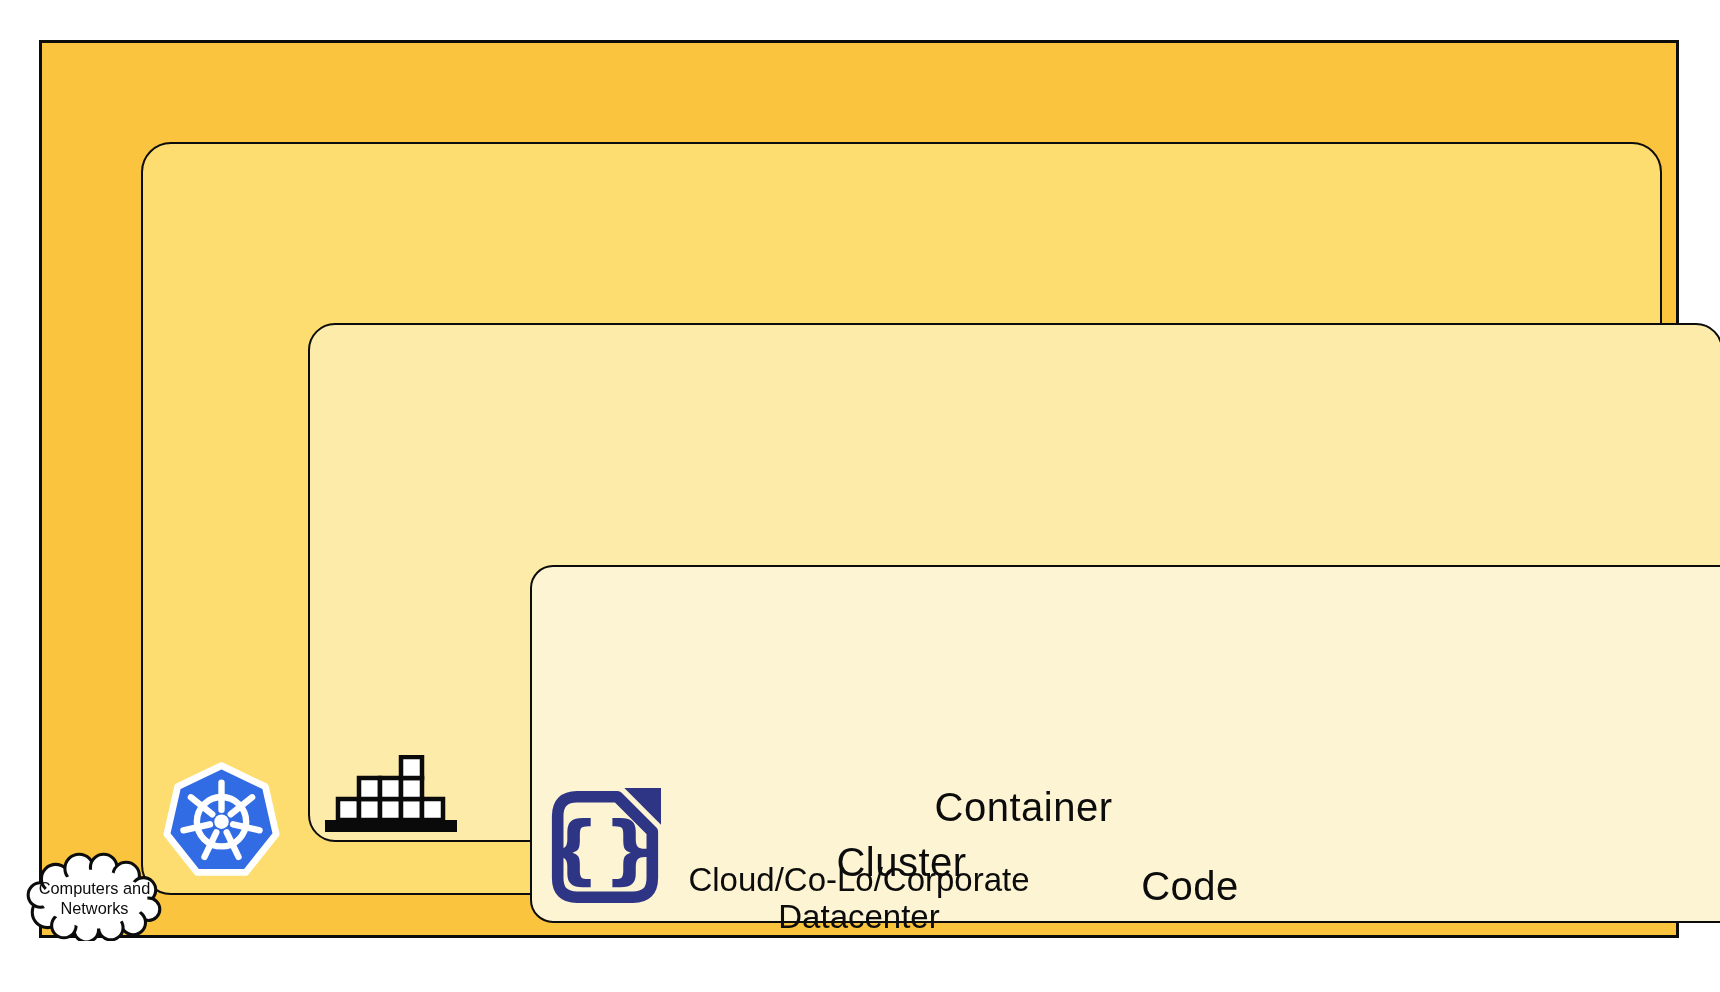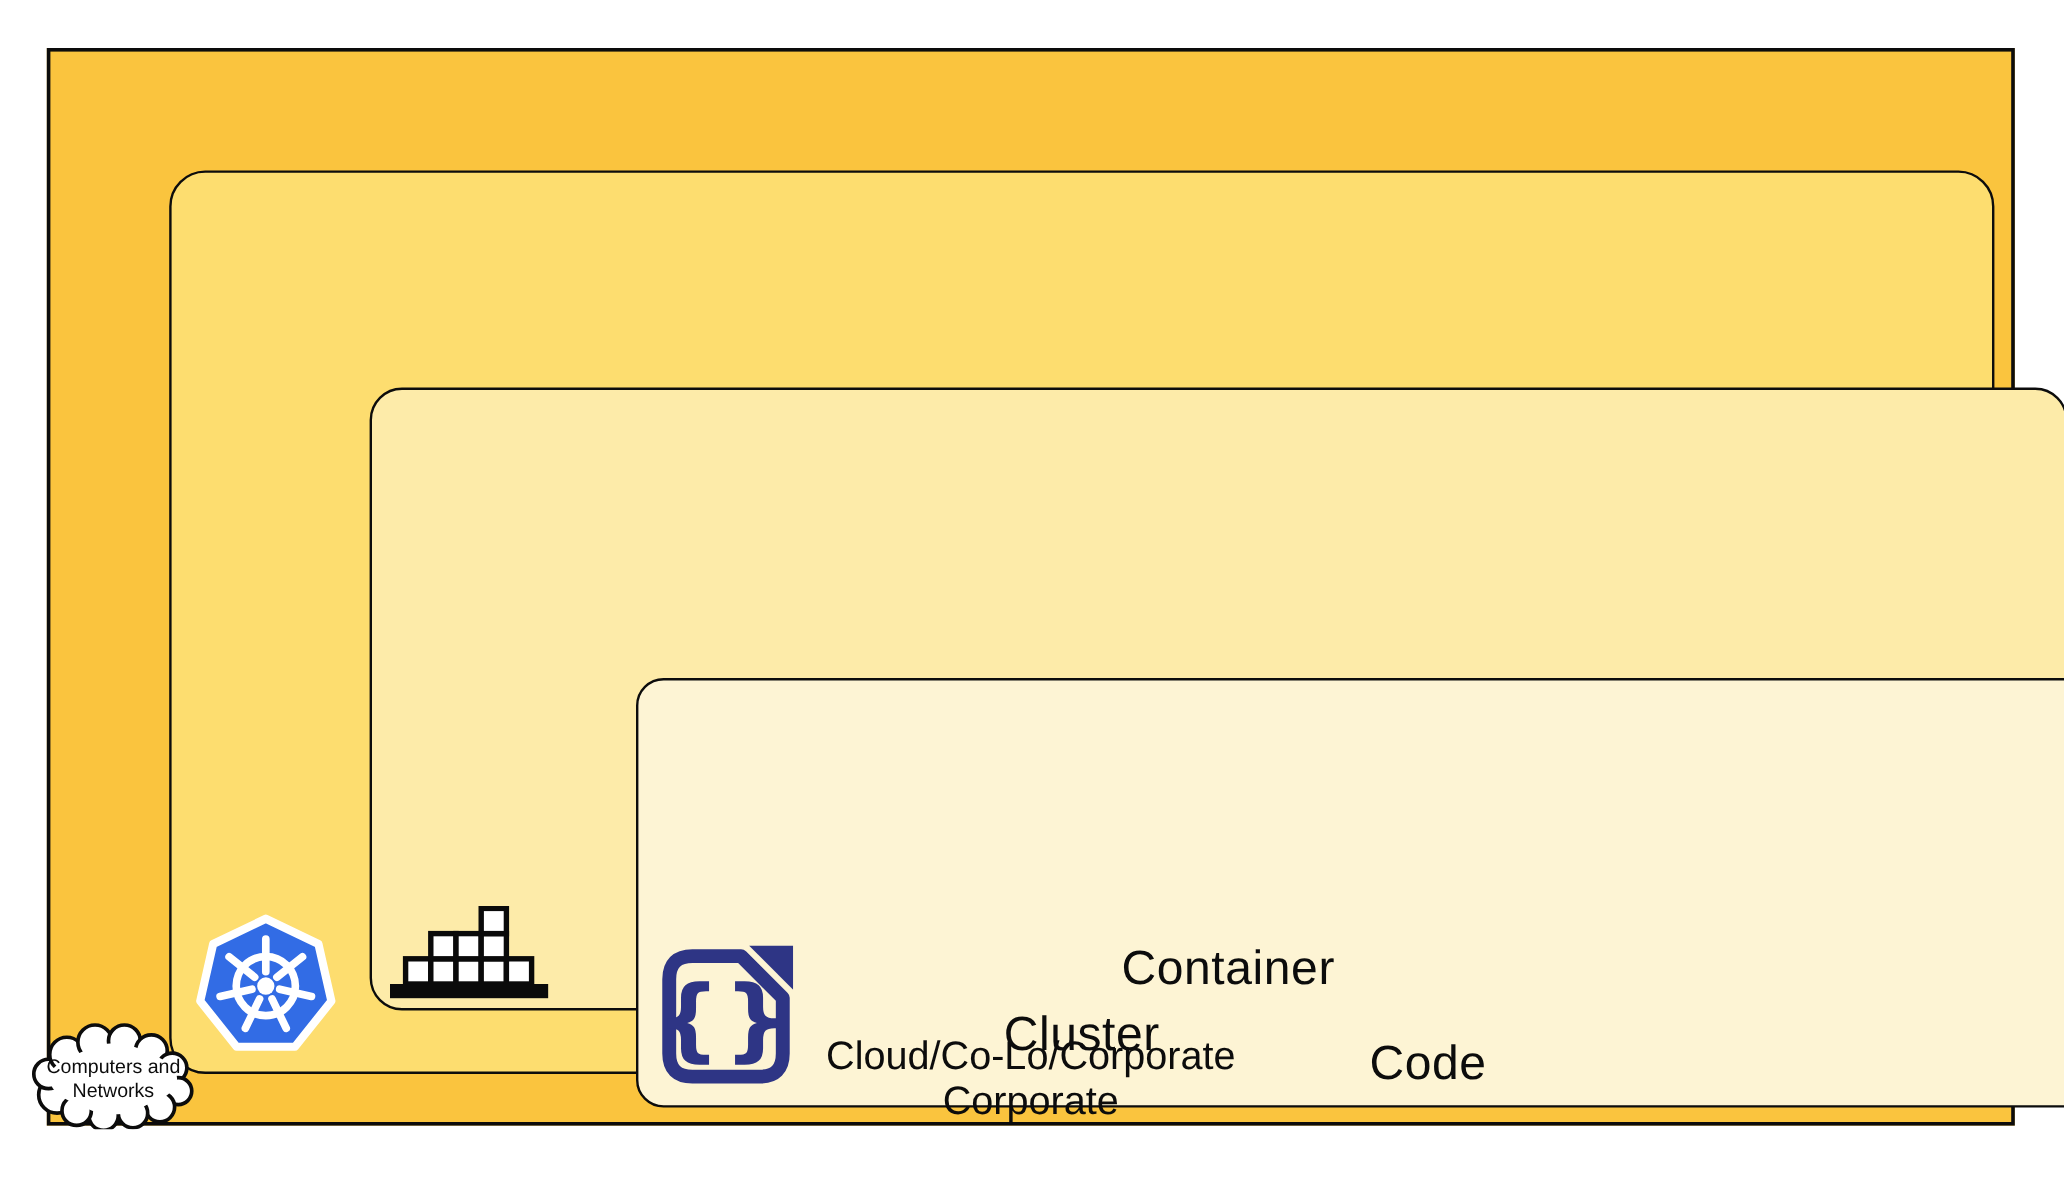--- a/index.html
+++ b/index.html
@@ -125,21 +125,21 @@
           <line x1="59.1" y1="67.3" x2="34" y2="47.3"></line>
         </g>
         <circle cx="70" cy="76" r="8.5" style="fill:var(--icon-white,#FFFFFF)"></circle>
       </svg>
 
       <div class="layer-label" id="label-cluster">Cluster</div>
     </div>
 
     <div id="label-datacenter">
       <div>Cloud/Co-Lo/Corporate</div>
-      <div>Corporate</div>
+      <div>Datacenter</div>
     </div>
   </div>
 
   <div id="cloud-icon">
     <svg width="150" height="90" viewBox="0 0 147 88" xmlns="http://www.w3.org/2000/svg">
       <g stroke="#0c0c0c" stroke-width="3" style="fill:var(--icon-white,#FFFFFF)">
         <circle cx="27" cy="60" r="15"></circle>
         <circle cx="20" cy="43" r="12"></circle>
         <circle cx="35" cy="27" r="14"></circle>
         <circle cx="58" cy="17" r="14"></circle>

